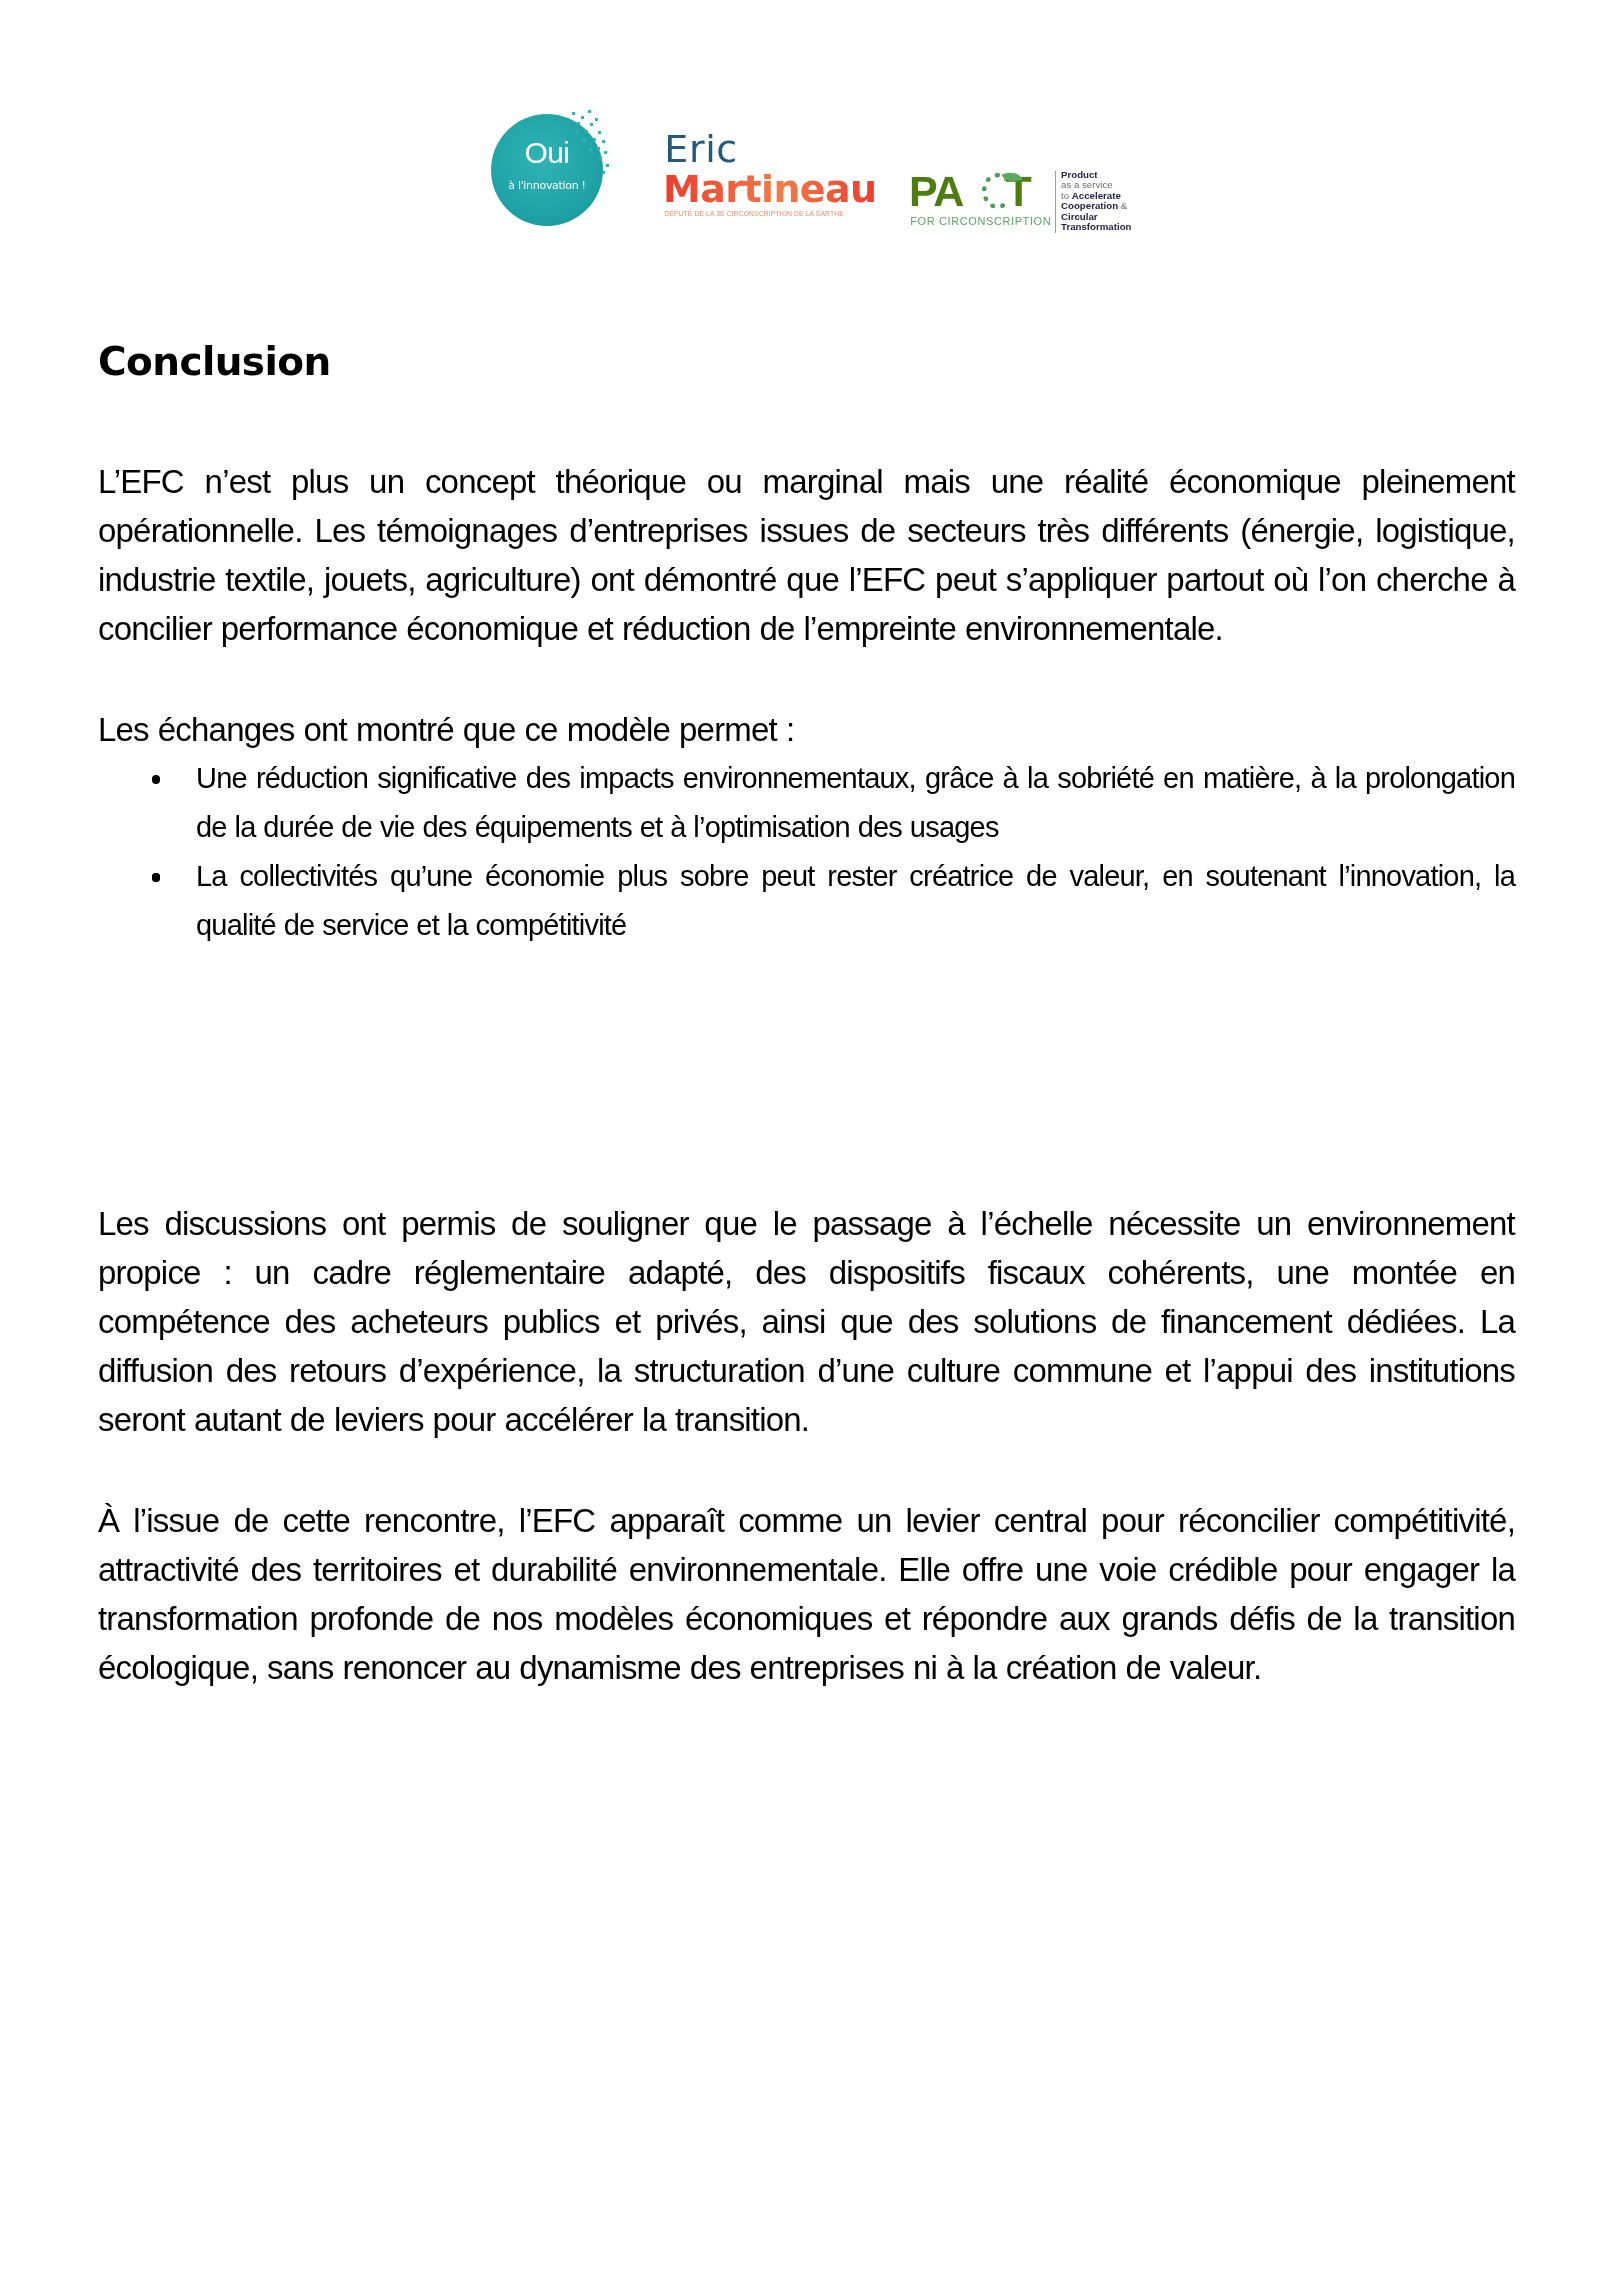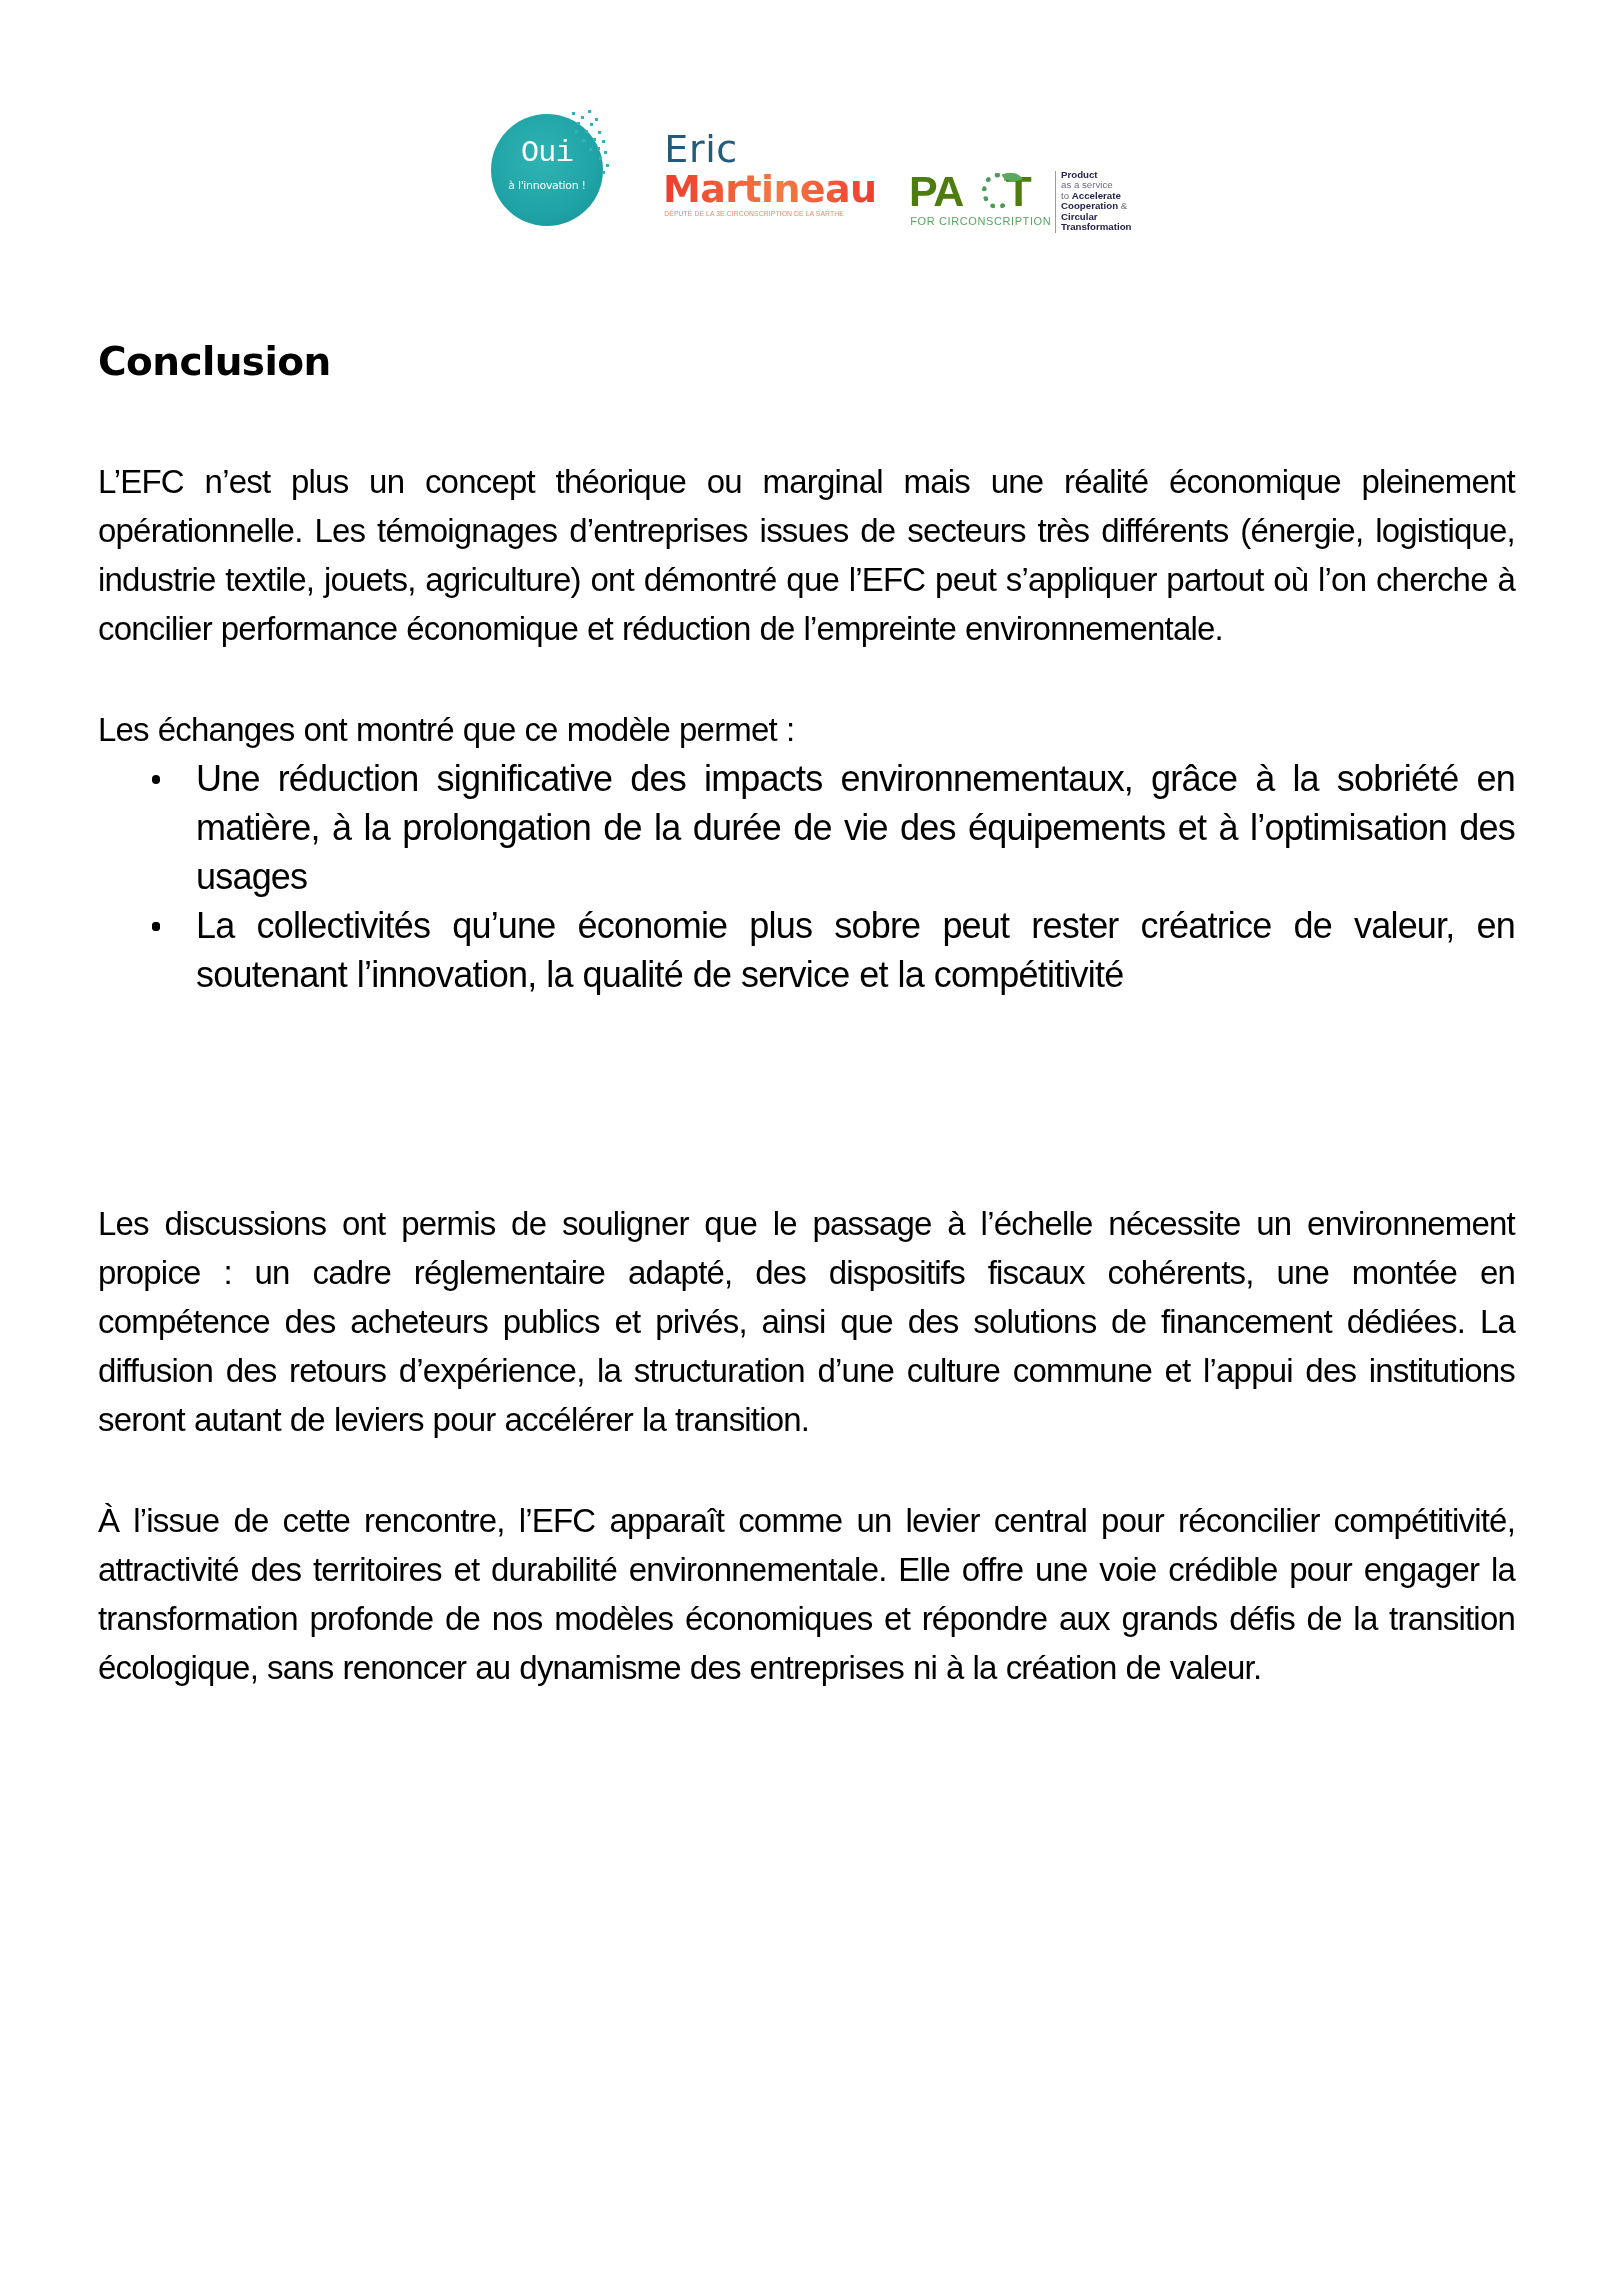--- a/index.html
+++ b/index.html
@@ -7,21 +7,21 @@
            font-family: "Liberation Sans", sans-serif; color: #000; }
 
     
     .logos { position: absolute; top: 0; left: 0; width: 1612px; height: 273px; }
 
     .oui-logo { position: absolute; left: 491px; top: 114px; width: 112px; height: 112px;
                 border-radius: 50%;
                 background: radial-gradient(circle at 45% 40%, #2fb3b3 0%, #1fa3a6 60%, #178f94 100%);
                 color: #fff; text-align: center; }
     .oui-logo .oui-big { position: absolute; left: 0; right: 0; top: 22px; font-size: 30px;
-                         font-family: Liberation Mono, monospace; letter-spacing: -0.6px; }
+                         font-family: Liberation Sans, sans-serif; letter-spacing: -0.6px; }
     .oui-logo .oui-small { position: absolute; left: 0; right: 0; top: 65px; font-size: 11px;
                            font-family: "DejaVu Sans", sans-serif; letter-spacing: -0.3px; }
     .oui-dots { position: absolute; left: 559px; top: 109px; width: 52px; height: 71px; }
     .oui-dots span { position: absolute; width: 3.2px; height: 3.2px; background: #2fb3b3; }
 
     .martineau-logo { position: absolute; left: 663px; top: 127px; width: 214px; height: 97px; }
     .martineau-logo .first { position: absolute; left: 1.3px; top: 0; font-size: 38px; font-weight: 100;
                              color: #0c4a6e; letter-spacing: 0.6px; font-family: "DejaVu Sans", sans-serif;
                              -webkit-text-stroke: 0; font-weight: normal; opacity: 0.9; }
     .martineau-logo .last { position: absolute; left: 0; top: 40px; font-size: 38px; font-weight: bold;
@@ -49,21 +49,21 @@
 
     
     .doc { position: absolute; left: 98px; top: 0; width: 1417px; }
     .doc h1 { position: absolute; left: 0; top: 339px; margin: 0; font-size: 39px; font-weight: bold;
               font-family: "DejaVu Sans", sans-serif; letter-spacing: -0.6px; }
     .para { position: absolute; left: 0; width: 1417px; margin: 0; font-size: 33px; line-height: 49px;
             text-align: justify; letter-spacing: -0.8px; word-spacing: 0.6px; }
     .p1 { top: 457px; }
     .intro { top: 705px; }
     .bullets { position: absolute; left: 0; top: 754px; width: 1417px; margin: 0; padding: 0; list-style: none; }
-    .bullets li { position: relative; padding-left: 98px; font-size: 36px; line-height: 49px;
+    .bullets li { position: relative; padding-left: 98px; font-size: 29px; line-height: 49px;
                   text-align: justify; letter-spacing: -0.8px; word-spacing: 0.6px; }
     .bullets li .bullet-dot { position: absolute; left: 54px; top: 21.4px; width: 8.4px; height: 8.4px;
                               border-radius: 50%; background: #000; }
     .p3 { top: 1199px; }
     .p4 { top: 1496px; }
   </style>
 </head>
 <body>
 
 <div class="logos">

